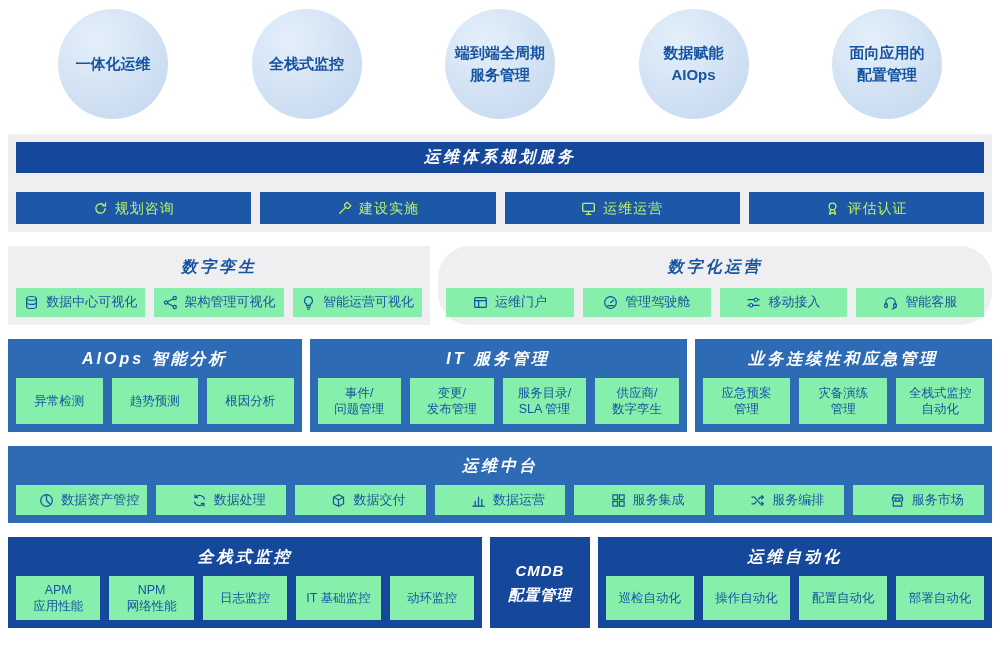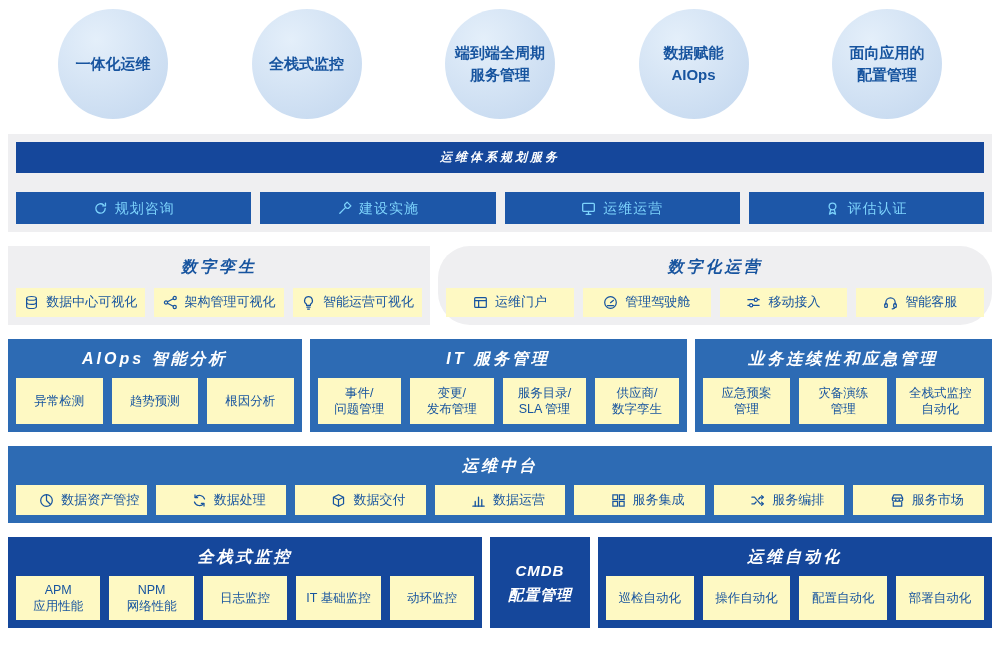--- a/index.html
+++ b/index.html
@@ -16,33 +16,33 @@
     text-align: center; white-space: pre-line; }
 
   
   .panel { padding: 8px; }
   .gray { background: var(--gray); }
   .mid  { background: var(--mid); }
   .dark { background: var(--dark); }
   .row { display: flex; gap: 8px; }
 
   .plan-bar { height: 31px; background: var(--dark); color: #fff; display: flex; align-items: center;
-    justify-content: center; font-size: 12px; font-weight: bold; font-style: italic; letter-spacing: 3px; }
+    justify-content: center; font-size: 16px; font-weight: bold; font-style: italic; letter-spacing: 3px; }
   .planning .btn-row { margin-top: 19px; }
 
   .sec-title { font-size: 16px; font-weight: bold; font-style: italic; text-align: center;
     letter-spacing: 3px; line-height: 20px; margin: 3px 0 11px; }
   .blue-title { color: var(--blue-text); }
   .white-title { color: #ffffff; }
   .mid .sec-title, .dark .sec-title { margin: 2px 0 9px; }
 
   .btn-row { display: flex; gap: 9px; }
   .btn { flex: 1 1 0; display: flex; align-items: center; justify-content: center; gap: 7px; }
-  .dark-btn { background: var(--btn-dark); color: #7dd3fc; height: 32px; font-size: 14px; letter-spacing: 1px; }
-  .white-btn { background: #fef9c3; color: var(--blue-text); height: 29px; font-size: 13px; }
+  .dark-btn { background: var(--btn-dark); color: #bef264; height: 32px; font-size: 14px; letter-spacing: 1px; }
+  .white-btn { background: #86efac; color: var(--blue-text); height: 29px; font-size: 13px; }
   .btn-label { white-space: pre-line; text-align: center; line-height: 1.3; }
   .icon { display: flex; align-items: center; }
   .icon svg { width: 15px; height: 15px; display: block; }
 
   
   .twin { flex: 420 1 0; }
   .dops { flex: 556 1 0; border-radius: 32px; }
   .aiops { flex: 292 1 0; }
   .itsm { flex: 380 1 0; }
   .bcm { flex: 296 1 0; }

